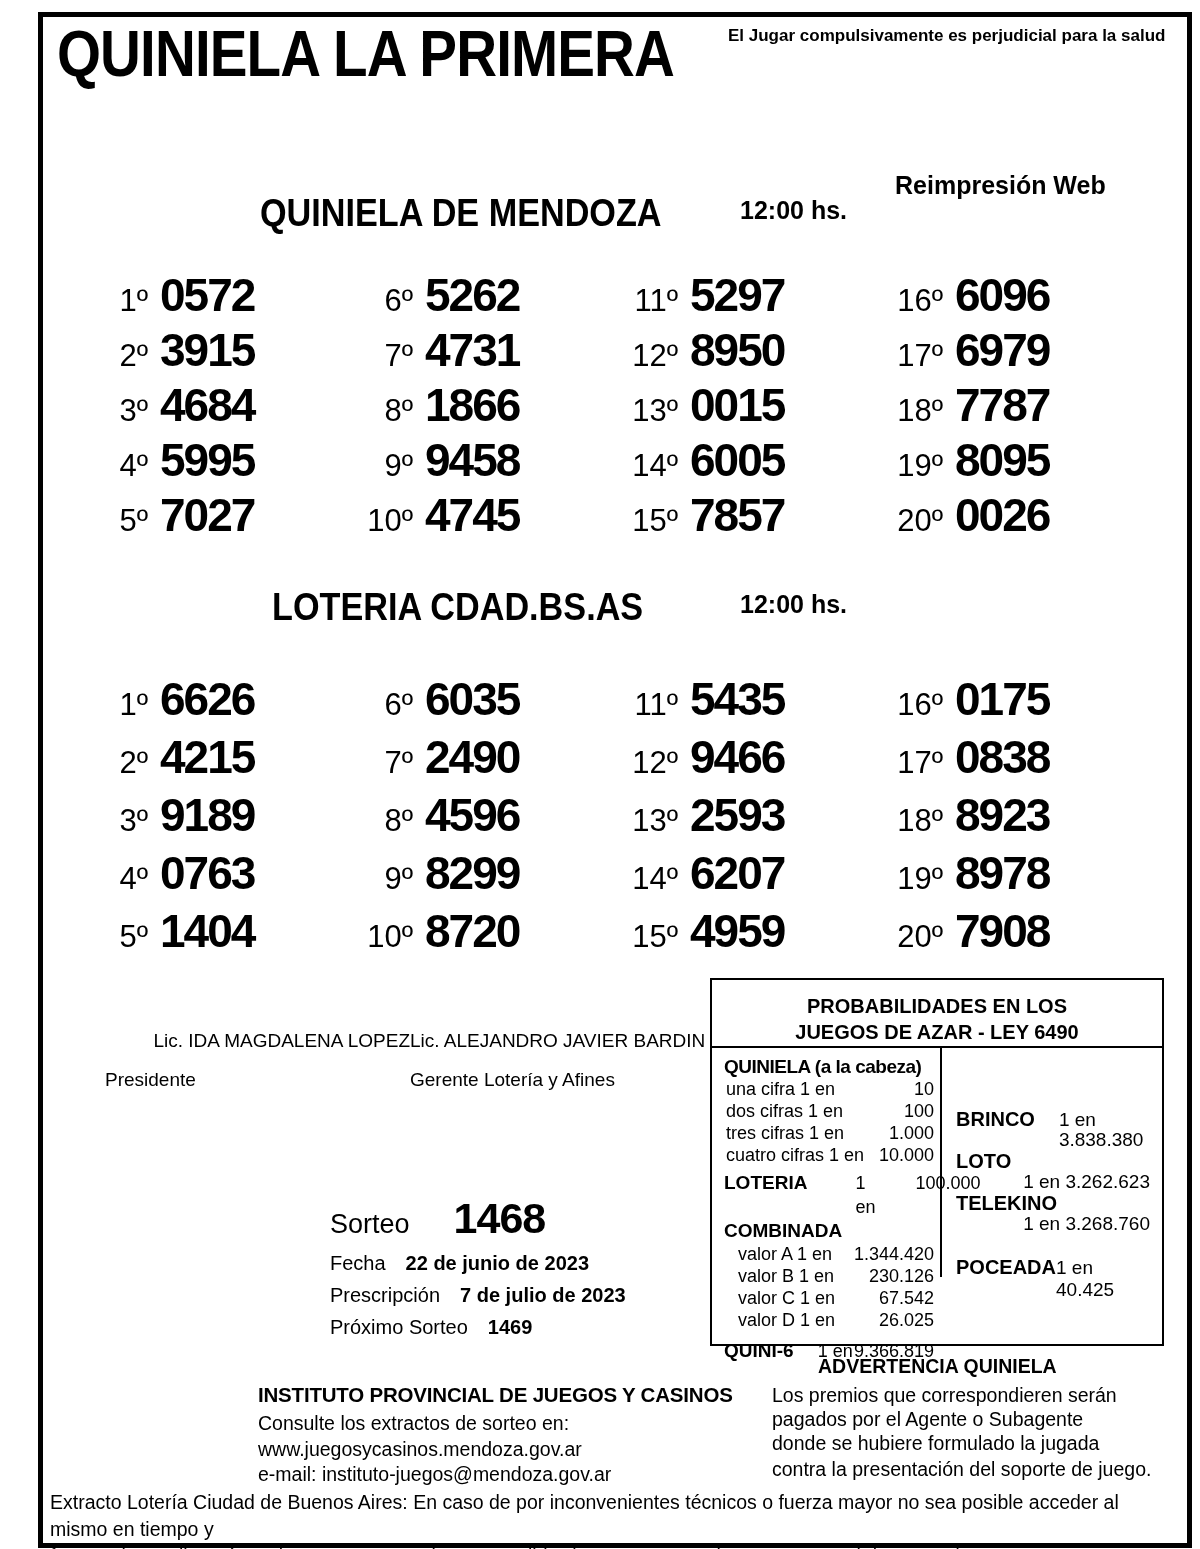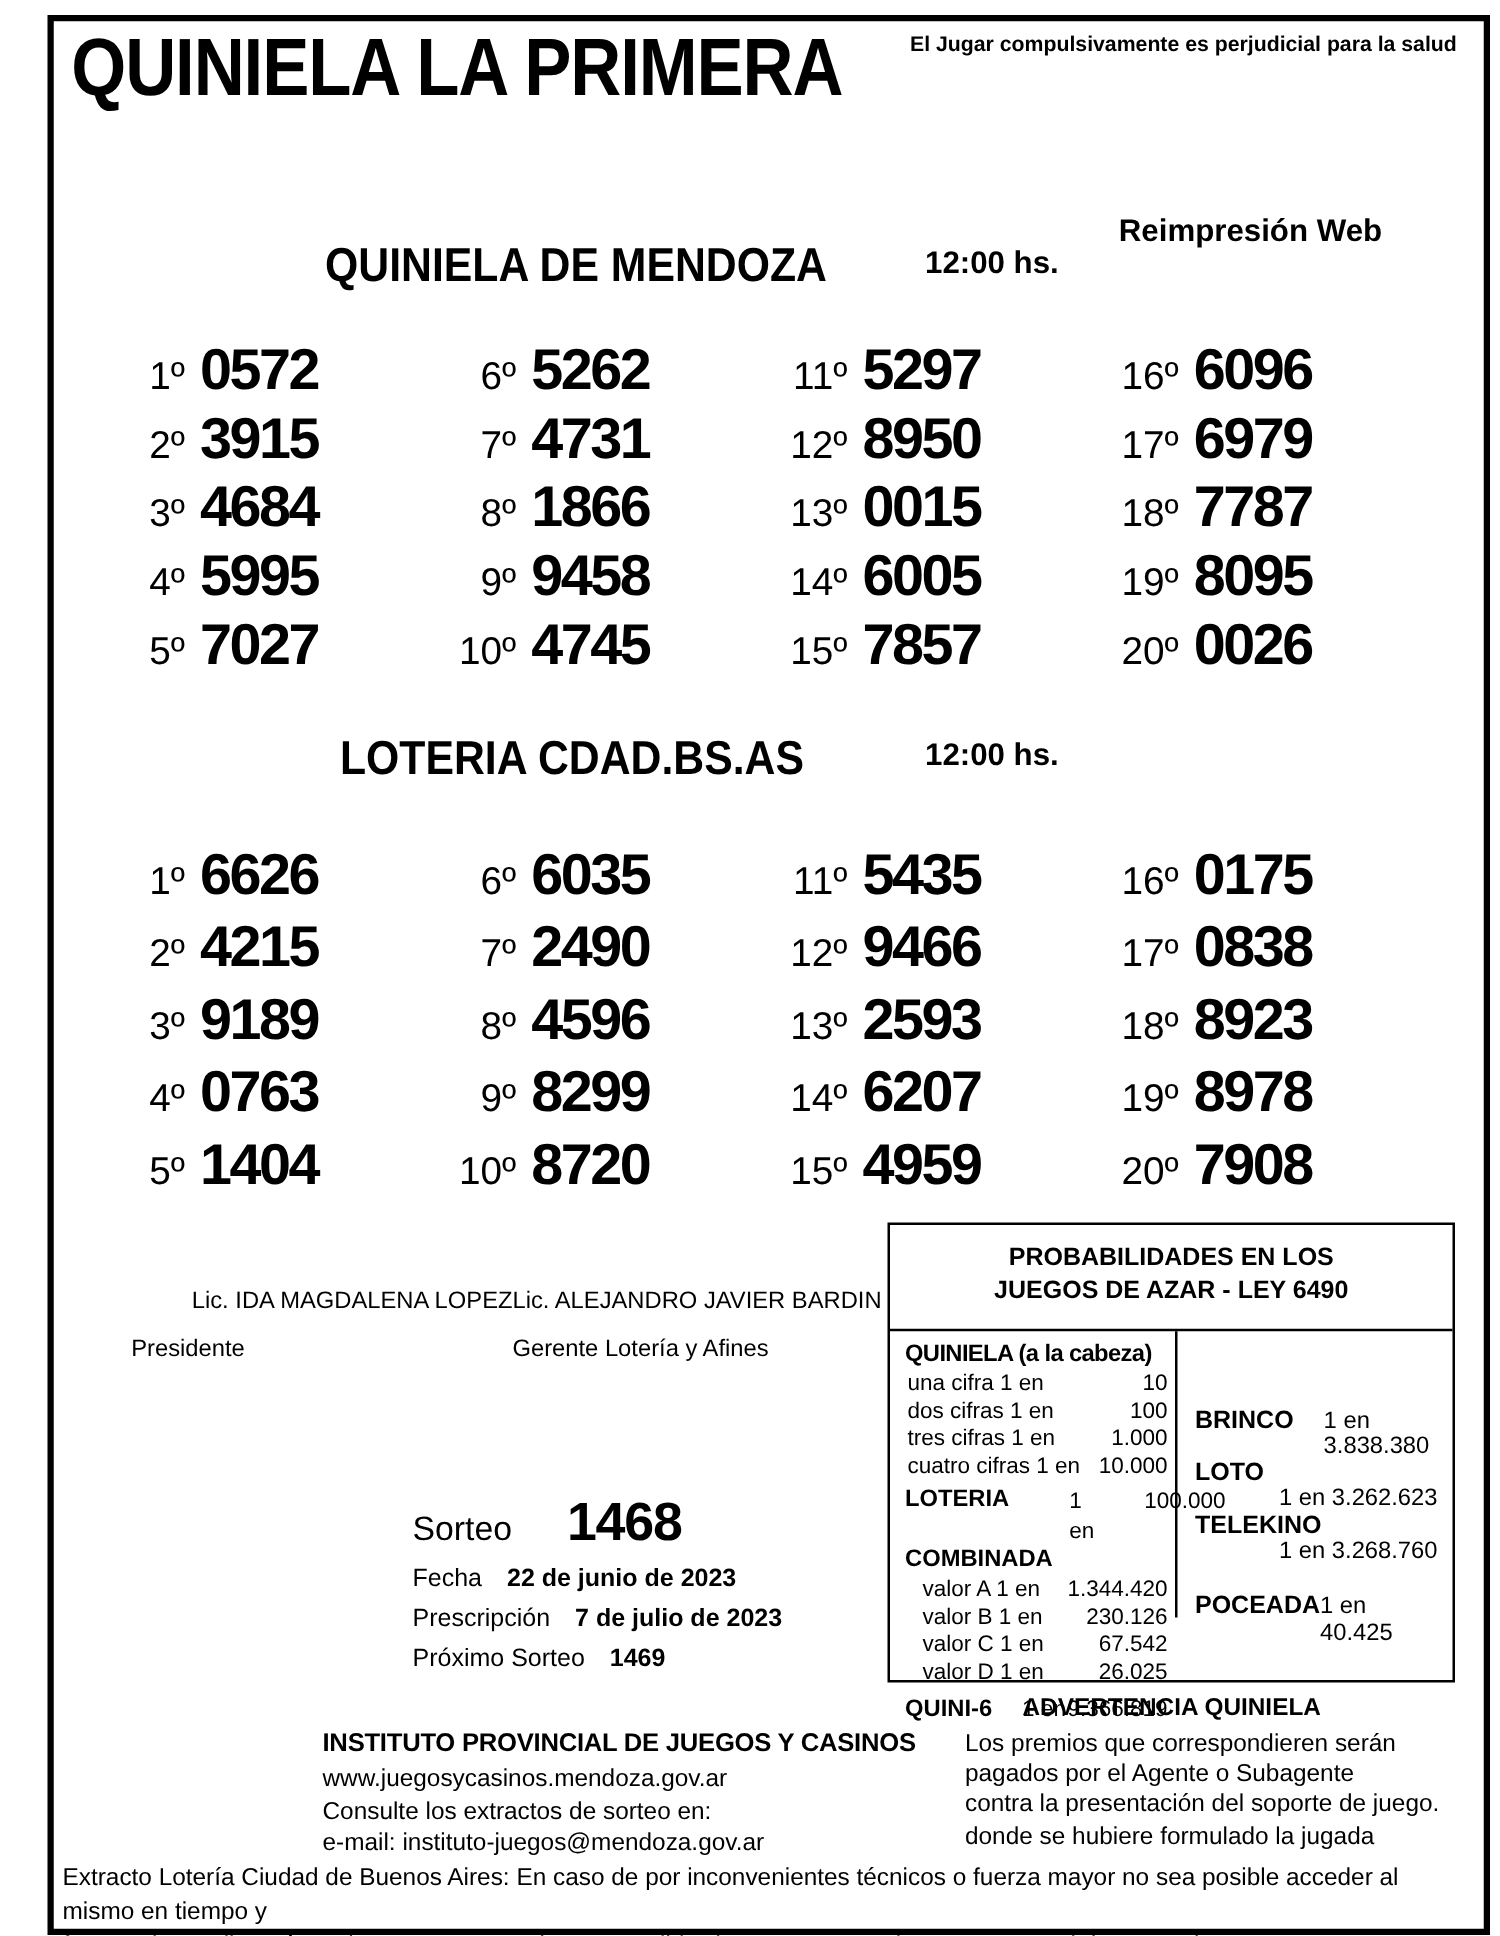--- a/index.html
+++ b/index.html
@@ -33,21 +33,21 @@
   .res-pos{width:60px;text-align:right;font-size:31px;flex:none;}
   .res-num{margin-left:12px;font-size:46px;font-weight:bold;letter-spacing:-2px;}
 
   .officials{position:absolute;left:105px;top:1030px;display:flex;}
   .official{width:305px;}
   .official + .official{width:auto;}
   .off-name{font-size:19px;text-align:right;}
   .off-role{font-size:19px;margin-top:17px;}
 
   .prob-box{position:absolute;left:710px;top:978px;width:454px;height:368px;border:2px solid #000;}
-  .prob-head{height:85px;border-bottom:2px solid #000;text-align:center;padding-top:13px;
+  .prob-head{height:68px;border-bottom:2px solid #000;text-align:center;padding-top:13px;
              font-size:20px;font-weight:bold;line-height:26px;}
   .prob-body{display:flex;height:229px;}
   .prob-left{width:230px;border-right:2px solid #000;padding:8px 6px 4px 12px;font-size:18px;}
   .prob-right{flex:1;padding:8px 12px 8px 14px;font-size:19px;}
   .q-header{font-weight:bold;font-size:19px;letter-spacing:-0.5px;}
   .p-row{display:flex;justify-content:space-between;line-height:22px;padding-left:2px;}
   .p-row .p-val{text-align:right;}
   .loteria-row{display:flex;line-height:24px;margin-top:5px;gap:40px;}
   .loteria-row .b{font-weight:bold;font-size:19px;}
   .loteria-row .mid{margin-left:8px;}
@@ -407,39 +407,39 @@
     <div class="info-row">
       <span>Próximo Sorteo</span>
       <span class="val">1469</span>
     </div>
   </div>
 
   <div class="institute">
     <div class="inst-name">INSTITUTO PROVINCIAL DE JUEGOS Y CASINOS</div>
     <div class="inst-lines">
 
+        <div class="inst-line">Consulte los extractos de sorteo en:</div>
+
         <div class="inst-line">www.juegosycasinos.mendoza.gov.ar</div>
-
-        <div class="inst-line">Consulte los extractos de sorteo en:</div>
 
         <div class="inst-line">e-mail:  instituto-juegos@mendoza.gov.ar</div>
       </div>
   </div>
 
   <div class="advert">
     <div class="advert-title">ADVERTENCIA QUINIELA</div>
     <div class="advert-lines">
 
         <div class="advert-line">Los premios que correspondieren serán</div>
 
         <div class="advert-line">pagados por el Agente o Subagente</div>
 
+        <div class="advert-line">donde se hubiere formulado la jugada</div>
+
         <div class="advert-line">contra la presentación del soporte de juego.</div>
-
-        <div class="advert-line">donde se hubiere formulado la jugada</div>
       </div>
   </div>
 
   <div class="footer">
     <div class="footer-line">Extracto Lotería Ciudad de Buenos Aires: En caso de por inconvenientes técnicos o fuerza mayor no sea posible acceder al mismo en tiempo y</div>
     <div class="footer-line">forma, el IPJC llevará a cabo un sorteo propio para suplirlo. (Art. 87 y 88 Reglamento General de Juegos)</div>
   </div>
 </div>
 
 </body></html>

